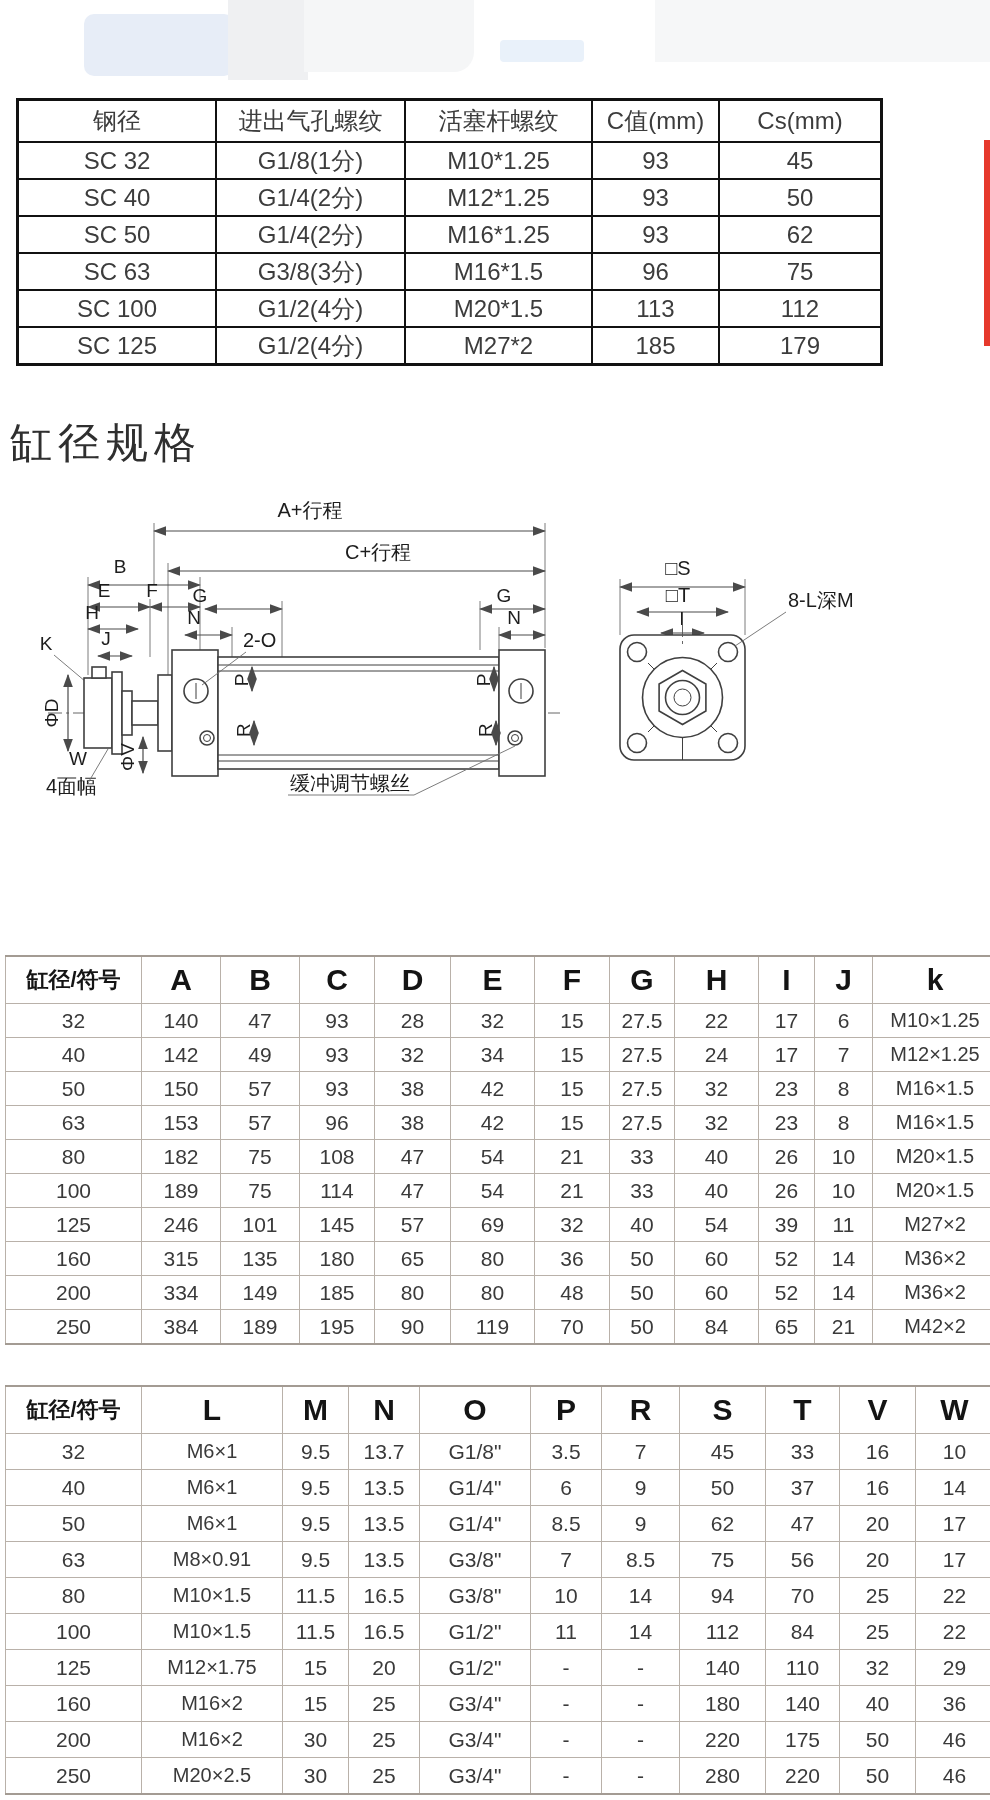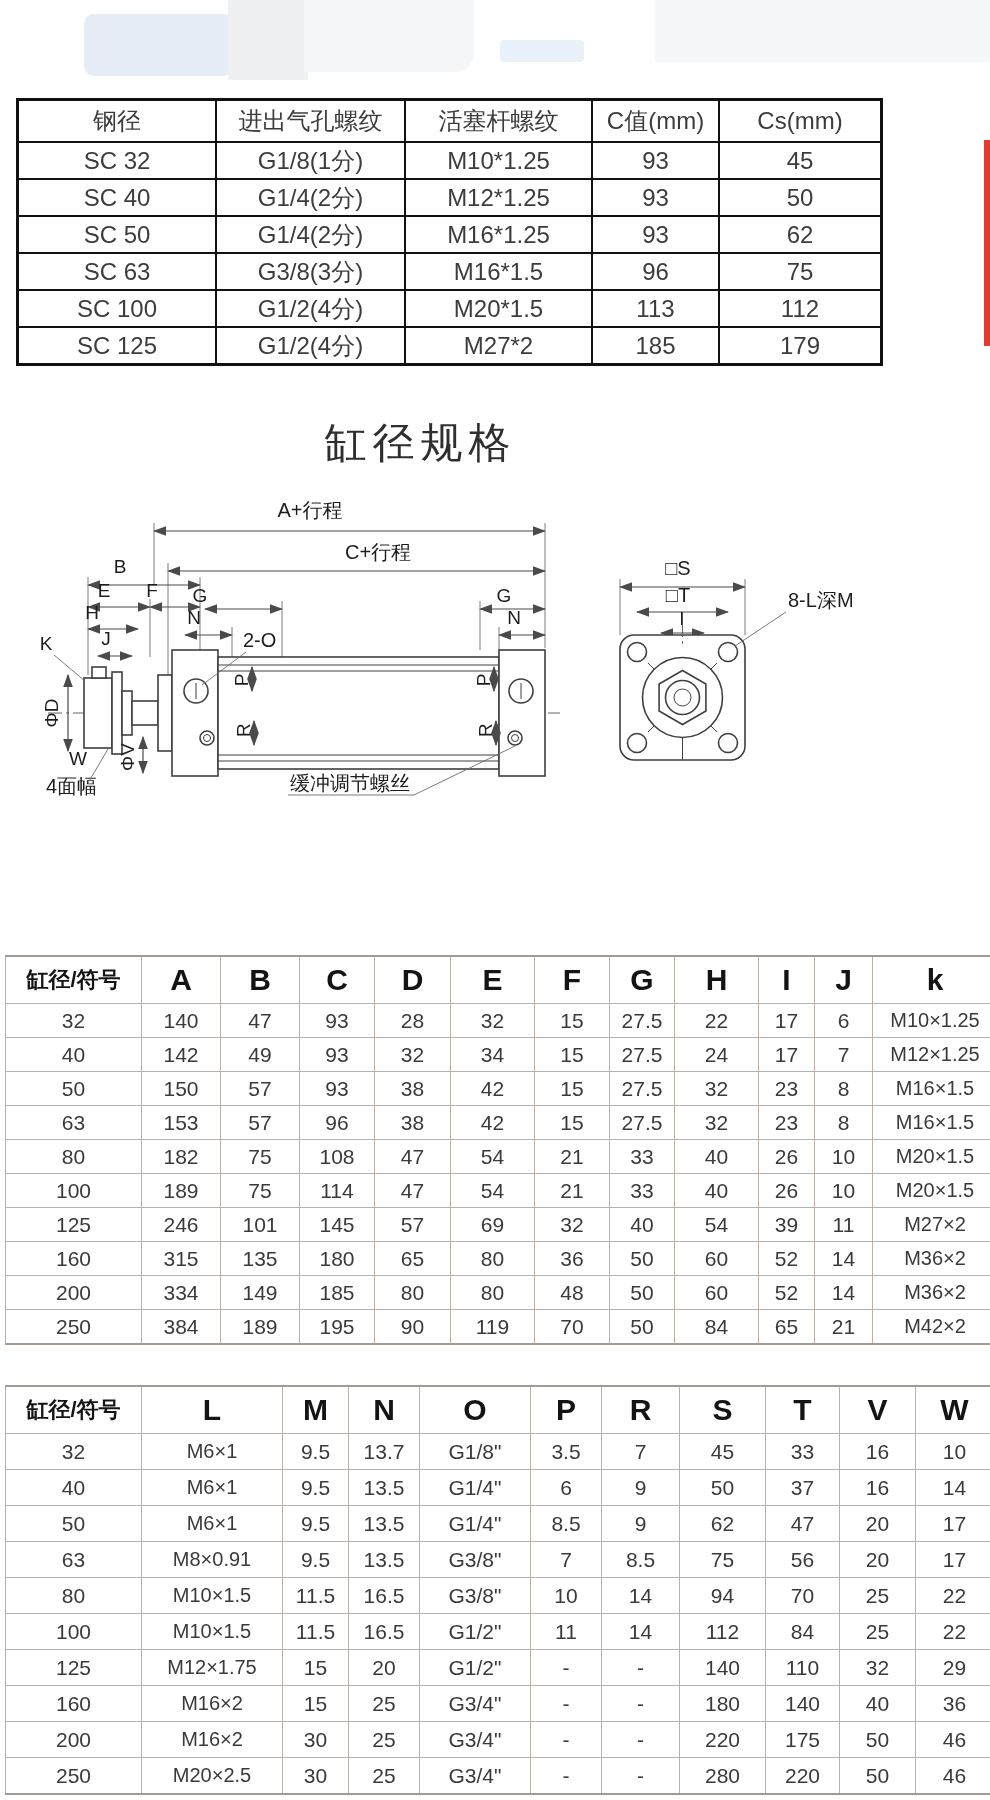--- a/index.html
+++ b/index.html
@@ -23,21 +23,21 @@
       border:3px solid #111;}
   #t1 th,#t1 td{border:2.5px solid #111;text-align:center;vertical-align:middle;
       font-size:24px;font-weight:normal;color:#3c3c3c;padding:0;}
   #t1 th{height:40px;}
   #t1 td{height:35px;}
   #t1 th:nth-child(1){width:196px}#t1 th:nth-child(2){width:187px}
   #t1 th:nth-child(3){width:185px}#t1 th:nth-child(4){width:125px}
   #t1 th:nth-child(5){width:160px}
 
   
-  .section-title{position:absolute;left:0;top:415px;width:841px;text-align:center;
+  .section-title{position:absolute;left:10px;top:415px;width:841px;
       font-size:42px;color:#2f2f2f;letter-spacing:6px;}
 
   
   .diagram{position:absolute;left:0;top:495px;width:876px;height:330px;}
   .dim{stroke:#4a4a4a;stroke-width:1.2;marker-start:url(#ah);marker-end:url(#ah);}
   .ext{stroke:#6d6d6d;stroke-width:0.9;fill:none;}
   .drt{stroke:#3f3f3f;stroke-width:1;fill:none;}
   .drf{fill:#ffffff;stroke:#3f3f3f;stroke-width:1.6;}
   text.dl{font-size:19px;fill:#1d1d1d;font-family:"Liberation Sans","DejaVu Sans",sans-serif;}
   text.dlc{font-size:20px;fill:#1d1d1d;font-family:"Liberation Sans","DejaVu Sans",sans-serif;}

